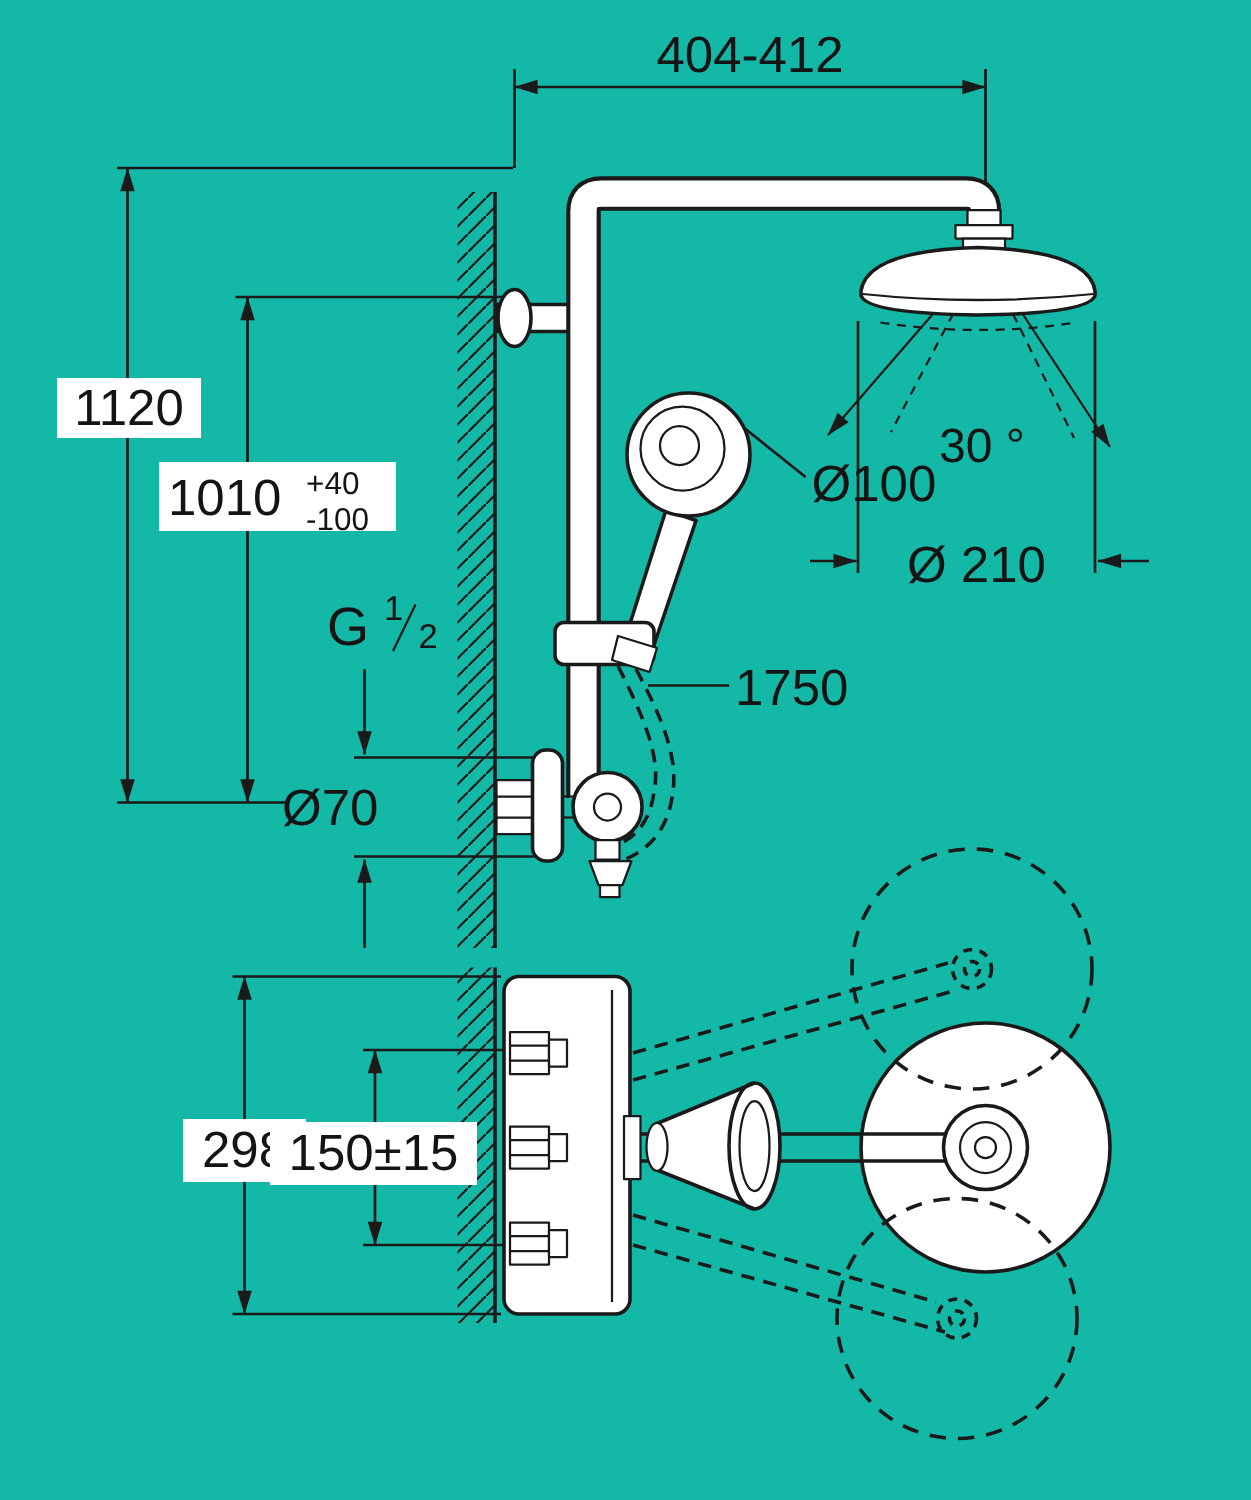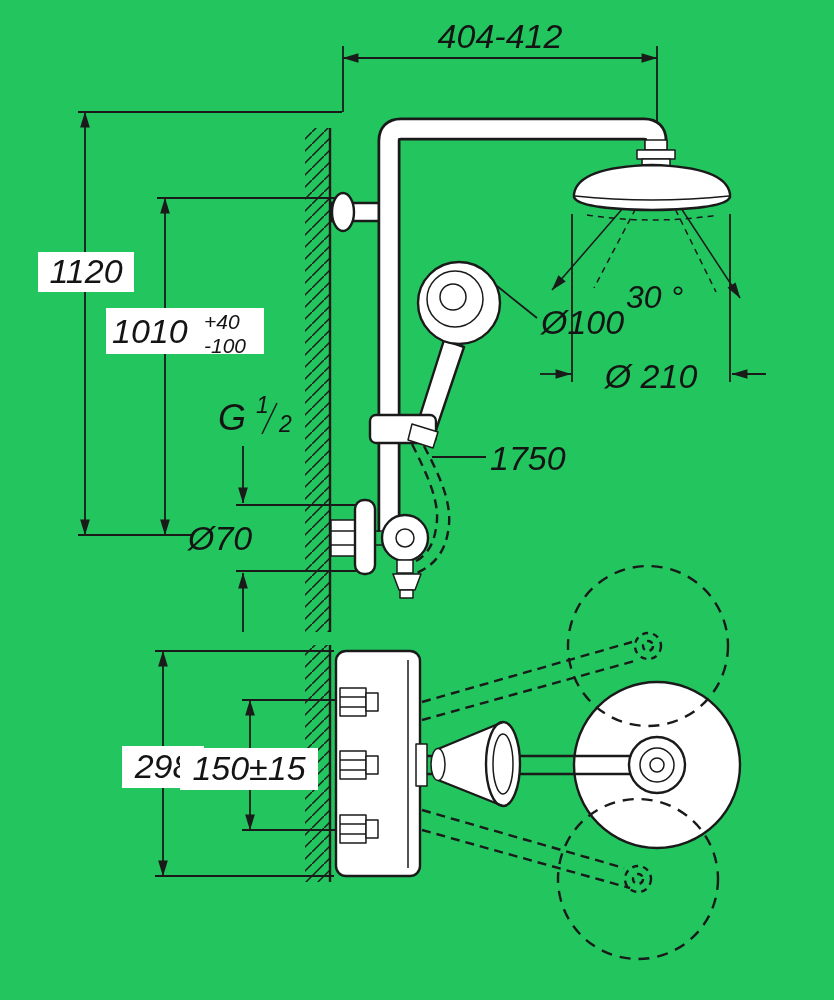--- a/index.html
+++ b/index.html
@@ -1,16 +1,16 @@
 <!DOCTYPE html>
 <html><head>
 <meta charset="utf-8">
 <style>
   html,body{margin:0;padding:0;background:#ffffff;}
-  .page{width:834px;height:1000px;background:#22c55e;position:relative;overflow:hidden;font-style:italic;}
+  .page{width:834px;height:1000px;background:#14b8a6;position:relative;overflow:hidden;}
   svg{display:block;}
   
   .ink   {stroke:#1a1a1a;fill:none;stroke-width:2.4;stroke-linejoin:round;stroke-linecap:butt;}
   .thin  {stroke-width:1.8;}
   .xthin {stroke-width:1.5;}
   .wfill {fill:#ffffff;}
   .dashL {stroke-dasharray:11 8;}
   .dashM {stroke-dasharray:9 6;}
   .dashS {stroke-dasharray:6 5;}
   text{font-family:"Liberation Sans","DejaVu Sans",sans-serif;fill:#141414;}

